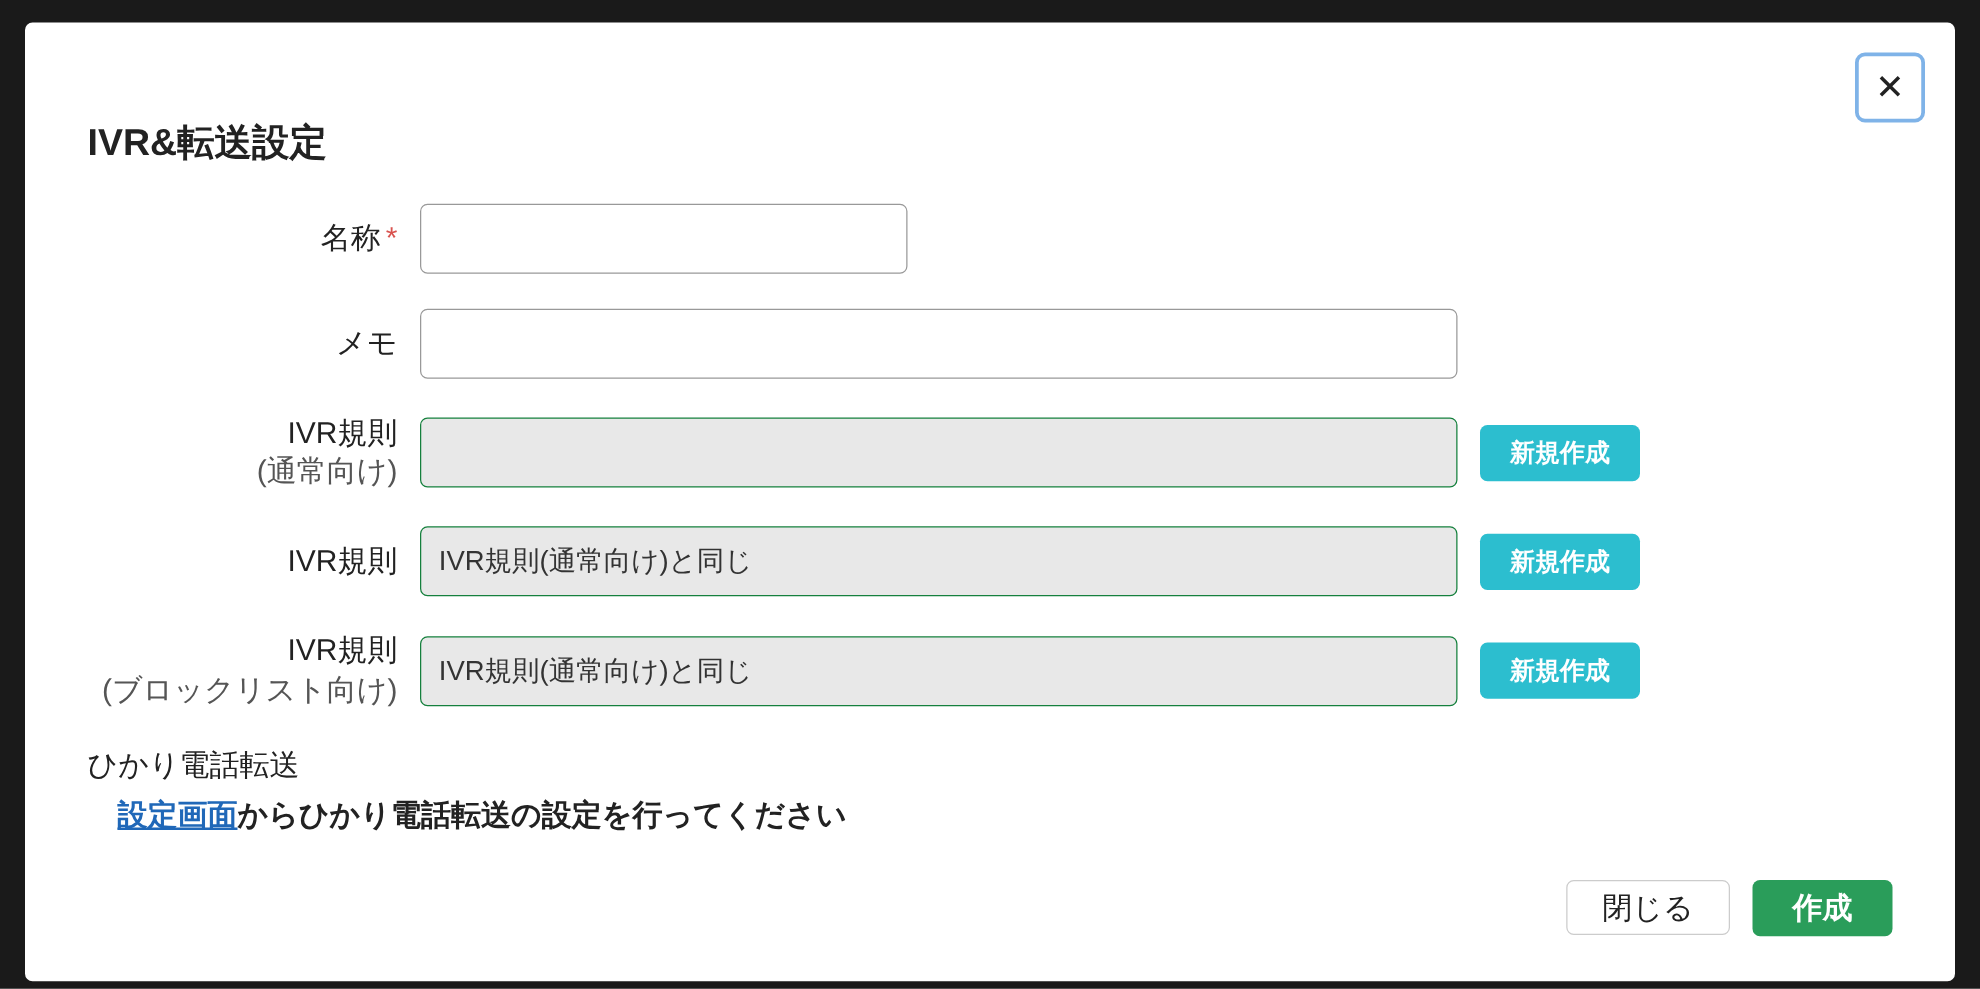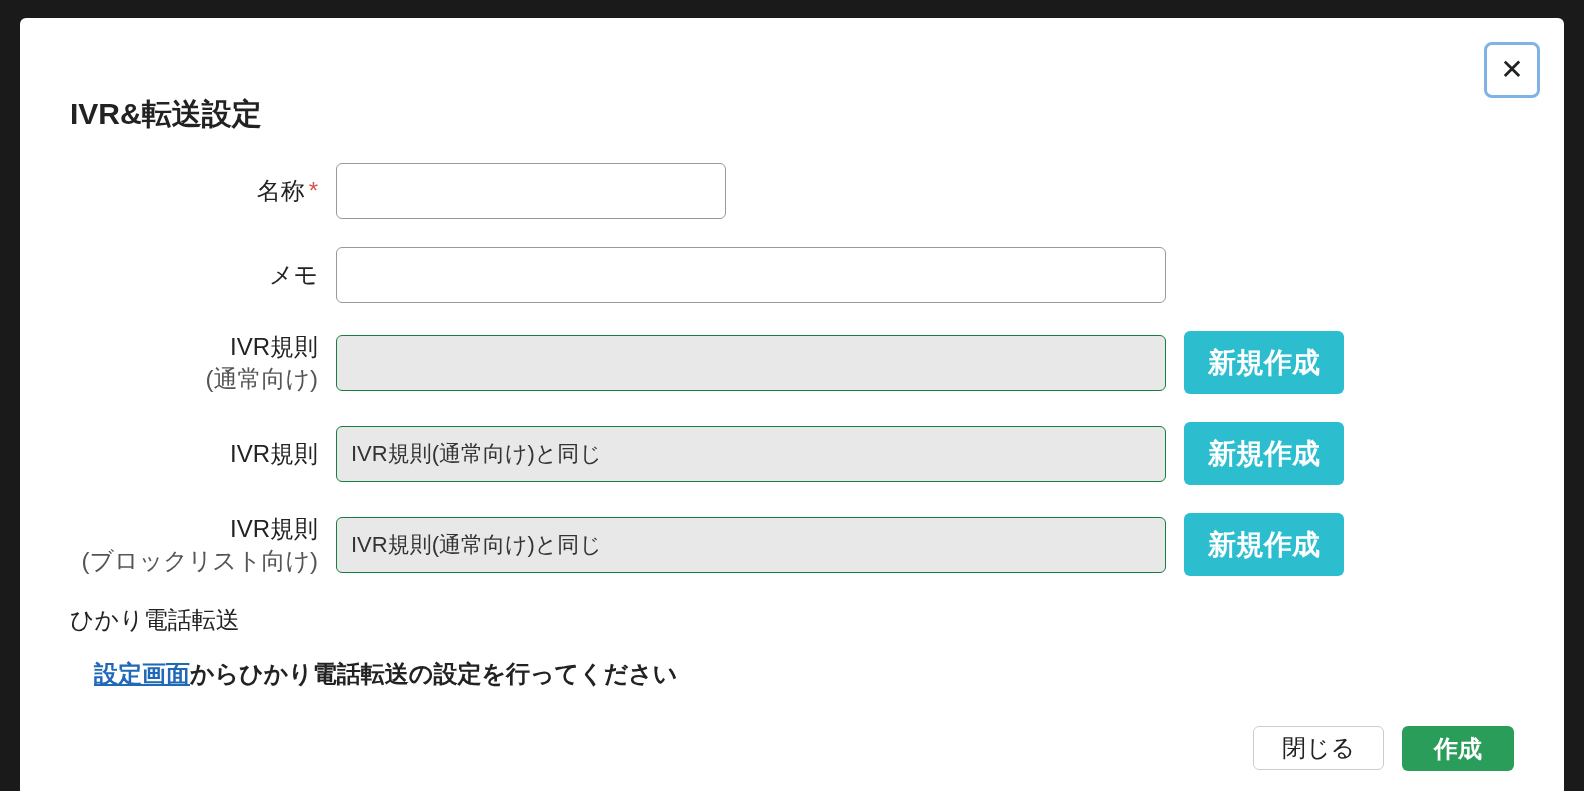--- a/index.html
+++ b/index.html
@@ -100,31 +100,31 @@
       color: #333;
       display: flex;
       align-items: center;
       cursor: pointer;
     }
     .new-btn {
       background: #2cbecf;
       color: #fff;
       border: none;
       border-radius: 6px;
-      height: 63px;
+      height: 45px;
       padding: 0 24px;
-      font-size: 28px;
+      font-size: 20px;
       font-weight: 600;
       cursor: pointer;
     }
     .section-title {
       font-size: 24px;
       color: #222;
       margin-top: 8px;
-      margin-bottom: 22px;
+      margin-bottom: 8px;
     }
     .help-text {
       font-size: 24px;
       color: #222;
       margin-left: 24px;
       font-weight: bold;
     }
     .help-link {
       color: #2068b8;
       text-decoration: underline;

